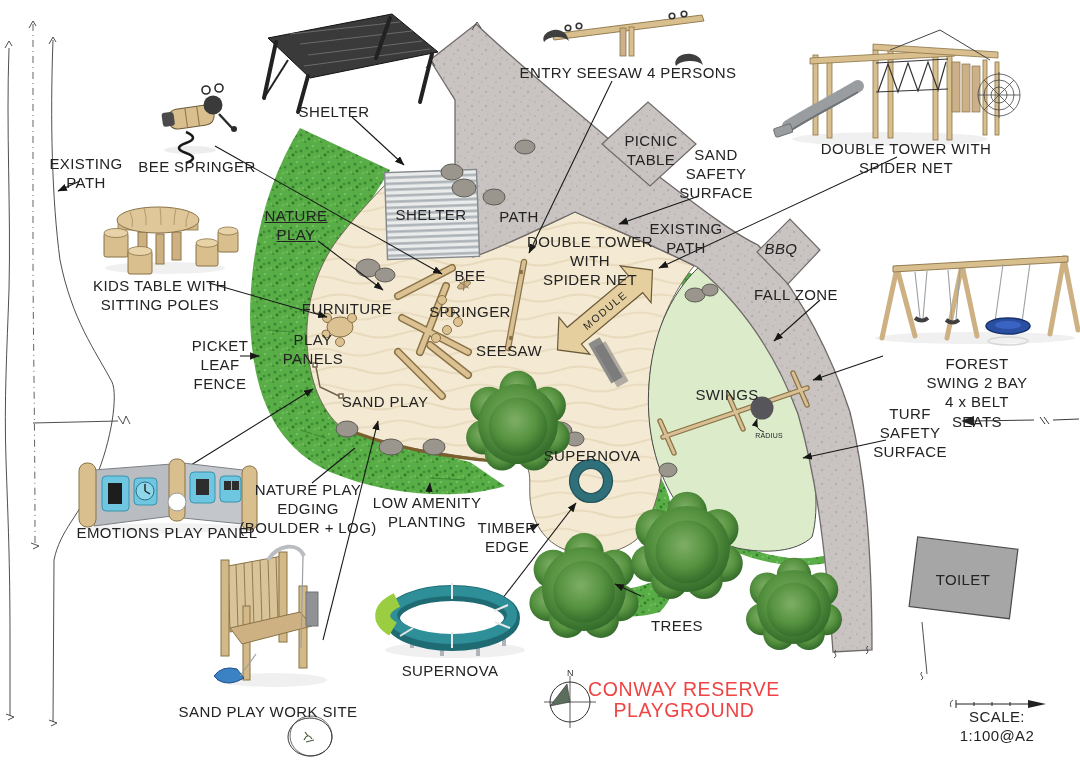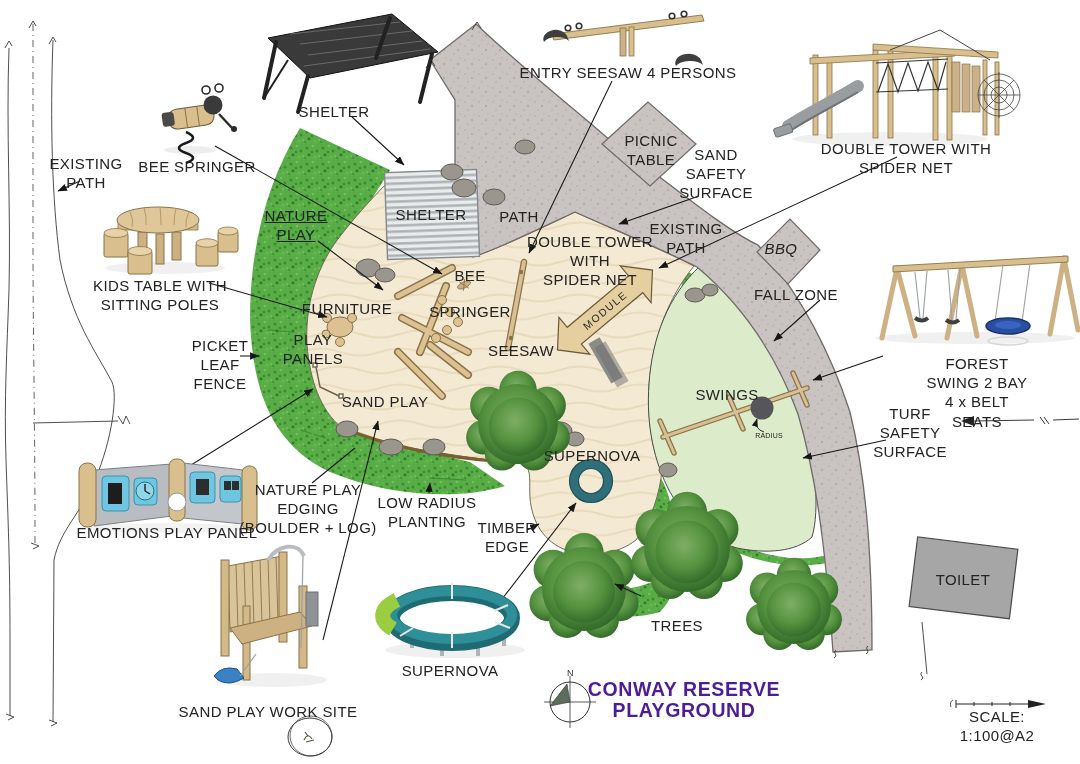--- a/index.html
+++ b/index.html
@@ -3,21 +3,21 @@
 <meta charset="utf-8">
 <style>
   html,body{margin:0;padding:0;background:#fff;}
   .stage{position:relative;width:1080px;height:764px;background:#ffffff;overflow:hidden;
          font-family:"Liberation Sans",sans-serif;}
   .stage svg.plan{position:absolute;left:0;top:0;}
   .lbl{position:absolute;transform:translateX(-50%);font-size:15px;line-height:1.28;
        color:#232323;letter-spacing:.4px;white-space:pre-line;text-align:center;}
   .lbl.sm{font-size:7px;letter-spacing:.2px;}
   .lbl.gap2{line-height:2.4;}
-  .lbl.title{font-size:19.5px;line-height:1.08;font-weight:700;letter-spacing:.6px;color:#4c1d95;}
+  .lbl.title{font-size:19.5px;line-height:1.08;font-weight:400;letter-spacing:.6px;color:#ef4444;}
 </style>
 </head>
 <body>
 
 <div class="stage">
 
 <svg class="plan" width="1080" height="764" viewBox="0 0 1080 764">
   <defs>
     <pattern id="sandtex" patternUnits="userSpaceOnUse" width="80" height="36">
       <rect width="80" height="36" fill="#f4e9d2"></rect>
@@ -520,31 +520,31 @@
 <div class="lbl" style="left:160px;top:276px;">KIDS TABLE WITH
 SITTING POLES</div>
 <div class="lbl" style="left:347px;top:299px;">FURNITURE</div>
 <div class="lbl" style="left:313px;top:330px;">PLAY
 PANELS</div>
 <div class="lbl" style="left:220px;top:336px;">PICKET
 LEAF
 FENCE</div>
 <div class="lbl gap2" style="left:470px;top:258px;">BEE
 SPRINGER</div>
-<div class="lbl" style="left:509px;top:341px;margin-left:12px;">SEESAW</div>
+<div class="lbl" style="left:509px;top:341px;">SEESAW</div>
 <div class="lbl" style="left:727px;top:385px;">SWINGS</div>
 <div class="lbl sm" style="left:769px;top:432px;">RADIUS</div>
 <div class="lbl" style="left:385px;top:392px;">SAND PLAY</div>
 <div class="lbl" style="left:910px;top:404px;">TURF
 SAFETY
 SURFACE</div>
 <div class="lbl" style="left:308px;top:480px;">NATURE PLAY
 EDGING
 (BOULDER + LOG)</div>
-<div class="lbl" style="left:427px;top:493px;">LOW RADIUS
+<div class="lbl" style="left:427px;top:493px;">LOW AMENITY
 PLANTING</div>
 <div class="lbl" style="left:592px;top:446px;">SUPERNOVA</div>
 <div class="lbl" style="left:507px;top:518px;">TIMBER
 EDGE</div>
 <div class="lbl" style="left:167px;top:523px;">EMOTIONS PLAY PANEL</div>
 <div class="lbl" style="left:268px;top:702px;">SAND PLAY WORK SITE</div>
 <div class="lbl" style="left:450px;top:661px;">SUPERNOVA</div>
 <div class="lbl" style="left:661px;top:616px;margin-left:16px;">TREES</div>
 <div class="lbl" style="left:963px;top:570px;">TOILET</div>
 

